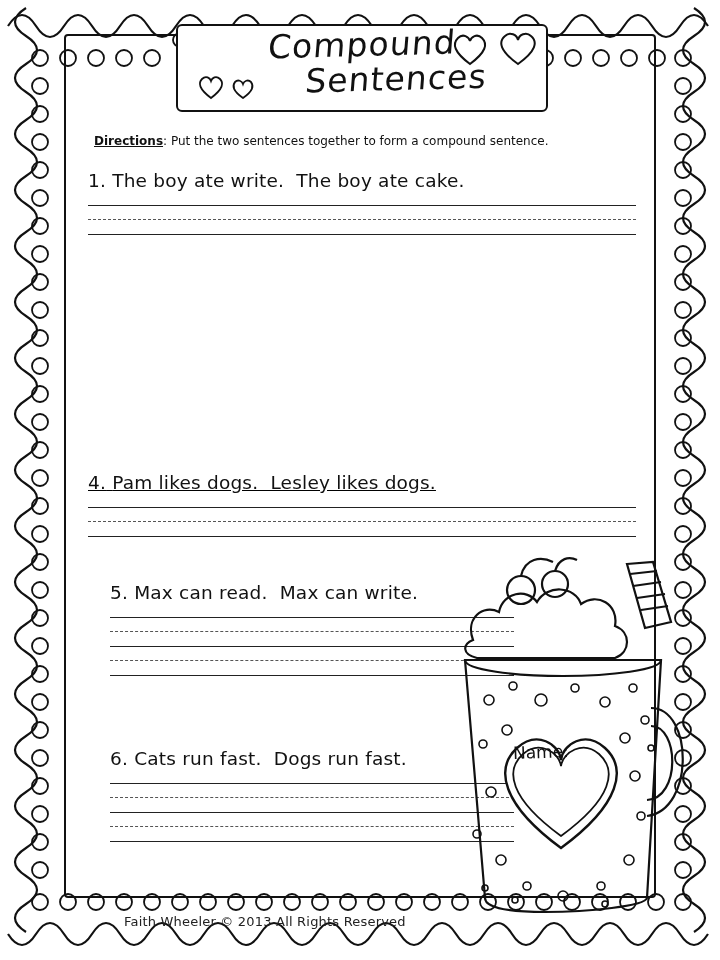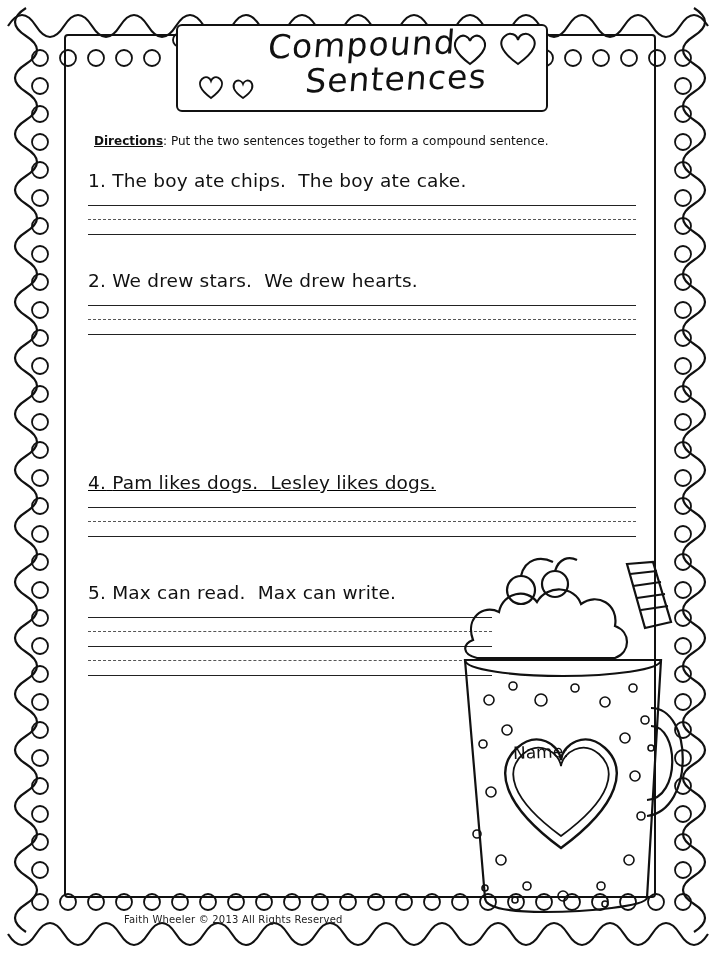--- a/index.html
+++ b/index.html
@@ -122,37 +122,37 @@
     height: 0;
     border-top: 1.6px solid #222;
     margin-top: 14px;
   }
   .line-dashed {
     height: 0;
     border-top: 1.6px dashed #555;
     margin-top: 13px;
   }
 
-  .q.narrow { width: 404px; }
+  .q.narrow { width: 404px; margin-left: 22px; }
 
   
   .shake {
     position: absolute;
     left: 455px;
     top: 548px;
     width: 235px;
     height: 372px;
   }
 
   
   .footer {
     position: absolute;
     left: 66px;
     top: 884px;
-    font-size: 10px;
+    font-size: 13px;
     color: #222;
     letter-spacing: .2px;
   }
 
   .name-label {
     position: absolute;
     left: 513px;
     top: 742px;
     font-size: 17px;
     color: #111;
@@ -311,36 +311,28 @@
       <svg class="heart-deco" style="left:52px; top:52px;" width="26" height="22" viewBox="0 0 26 22">
         <path d="M13,20 C3,13 2,8 5,4 C8,1 12,3 13,6 C14,3 18,1 21,4 C24,8 23,13 13,20 Z" fill="none" stroke="#111" stroke-width="1.8"></path>
       </svg>
     </div>
 
     <div class="directions">
       <span class="dir-label">Directions</span><span>: Put the two sentences together to form a compound sentence.</span>
     </div>
 
     <div class="q" style="top:140px;">
-      <div class="q-text"><span>1.</span> <span>The boy ate chips.  The boy ate cake.</span></div>
+      <div class="q-text"><span>1.</span> <span>The boy ate write.  The boy ate cake.</span></div>
       <div class="lines">
         <div class="line-solid"></div>
         <div class="line-dashed"></div>
         <div class="line-solid"></div>
       </div>
     </div>
 
-    <div class="q" style="top:240px;">
-      <div class="q-text"><span>2.</span> <span>We drew stars.  We drew hearts.</span></div>
-      <div class="lines">
-        <div class="line-solid"></div>
-        <div class="line-dashed"></div>
-        <div class="line-solid"></div>
-      </div>
-    </div>
 
 
     <div class="q" style="top:442px;text-decoration:underline;">
       <div class="q-text"><span>4.</span> <span>Pam likes dogs.  Lesley likes dogs.</span></div>
       <div class="lines">
         <div class="line-solid"></div>
         <div class="line-dashed"></div>
         <div class="line-solid"></div>
       </div>
     </div>
@@ -349,20 +341,30 @@
       <div class="q-text"><span>5.</span> <span>Max can read.  Max can write.</span></div>
       <div class="lines">
         <div class="line-solid"></div>
         <div class="line-dashed"></div>
         <div class="line-solid"></div>
         <div class="line-dashed"></div>
         <div class="line-solid"></div>
       </div>
     </div>
 
+    <div class="q narrow" style="top:718px;">
+      <div class="q-text"><span>6.</span> <span>Cats run fast.  Dogs run fast.</span></div>
+      <div class="lines">
+        <div class="line-solid"></div>
+        <div class="line-dashed"></div>
+        <div class="line-solid"></div>
+        <div class="line-dashed"></div>
+        <div class="line-solid"></div>
+      </div>
+    </div>
 
     <div class="footer">Faith Wheeler © 2013 All Rights Reserved</div>
   </div>
 
   <svg class="shake" viewBox="0 0 235 372">
     <g fill="none" stroke="#111" stroke-width="2.2">
 
       <path d="M172,16 L198,14 L216,74 L190,80 Z"></path>
       <path d="M175,26 L202,23 M178,38 L206,34 M182,50 L210,46 M186,62 L213,58"></path>
 

